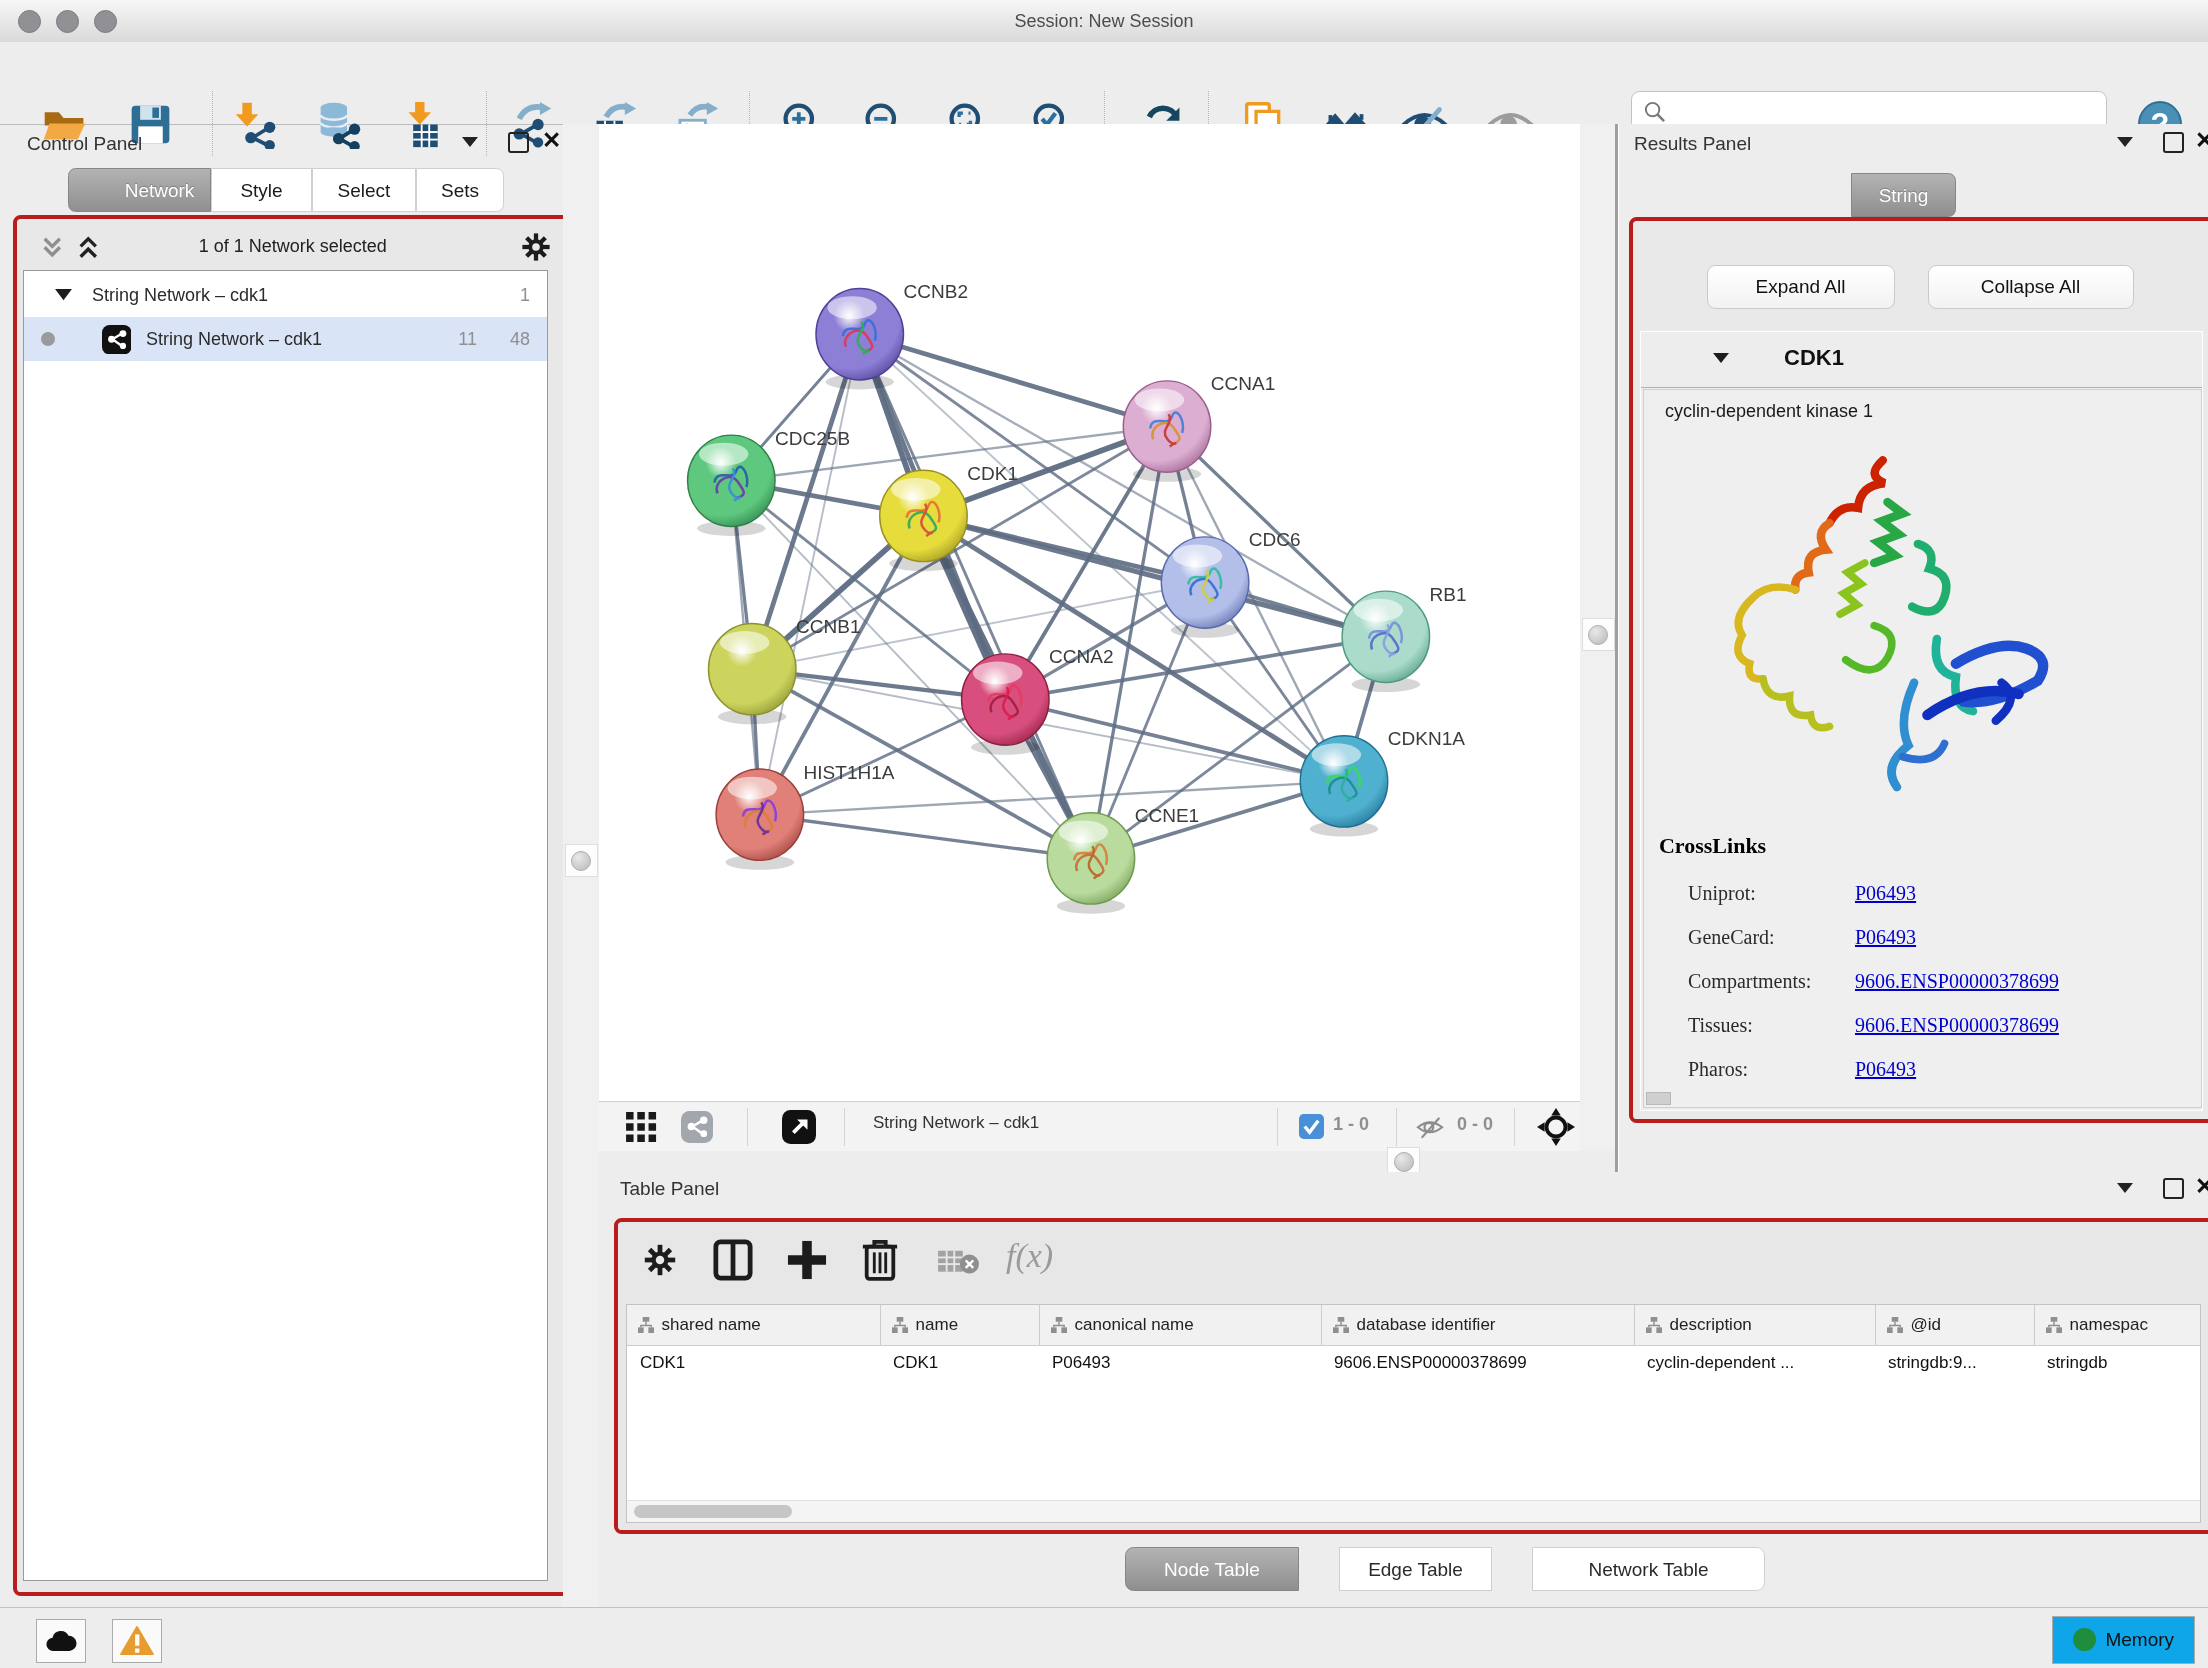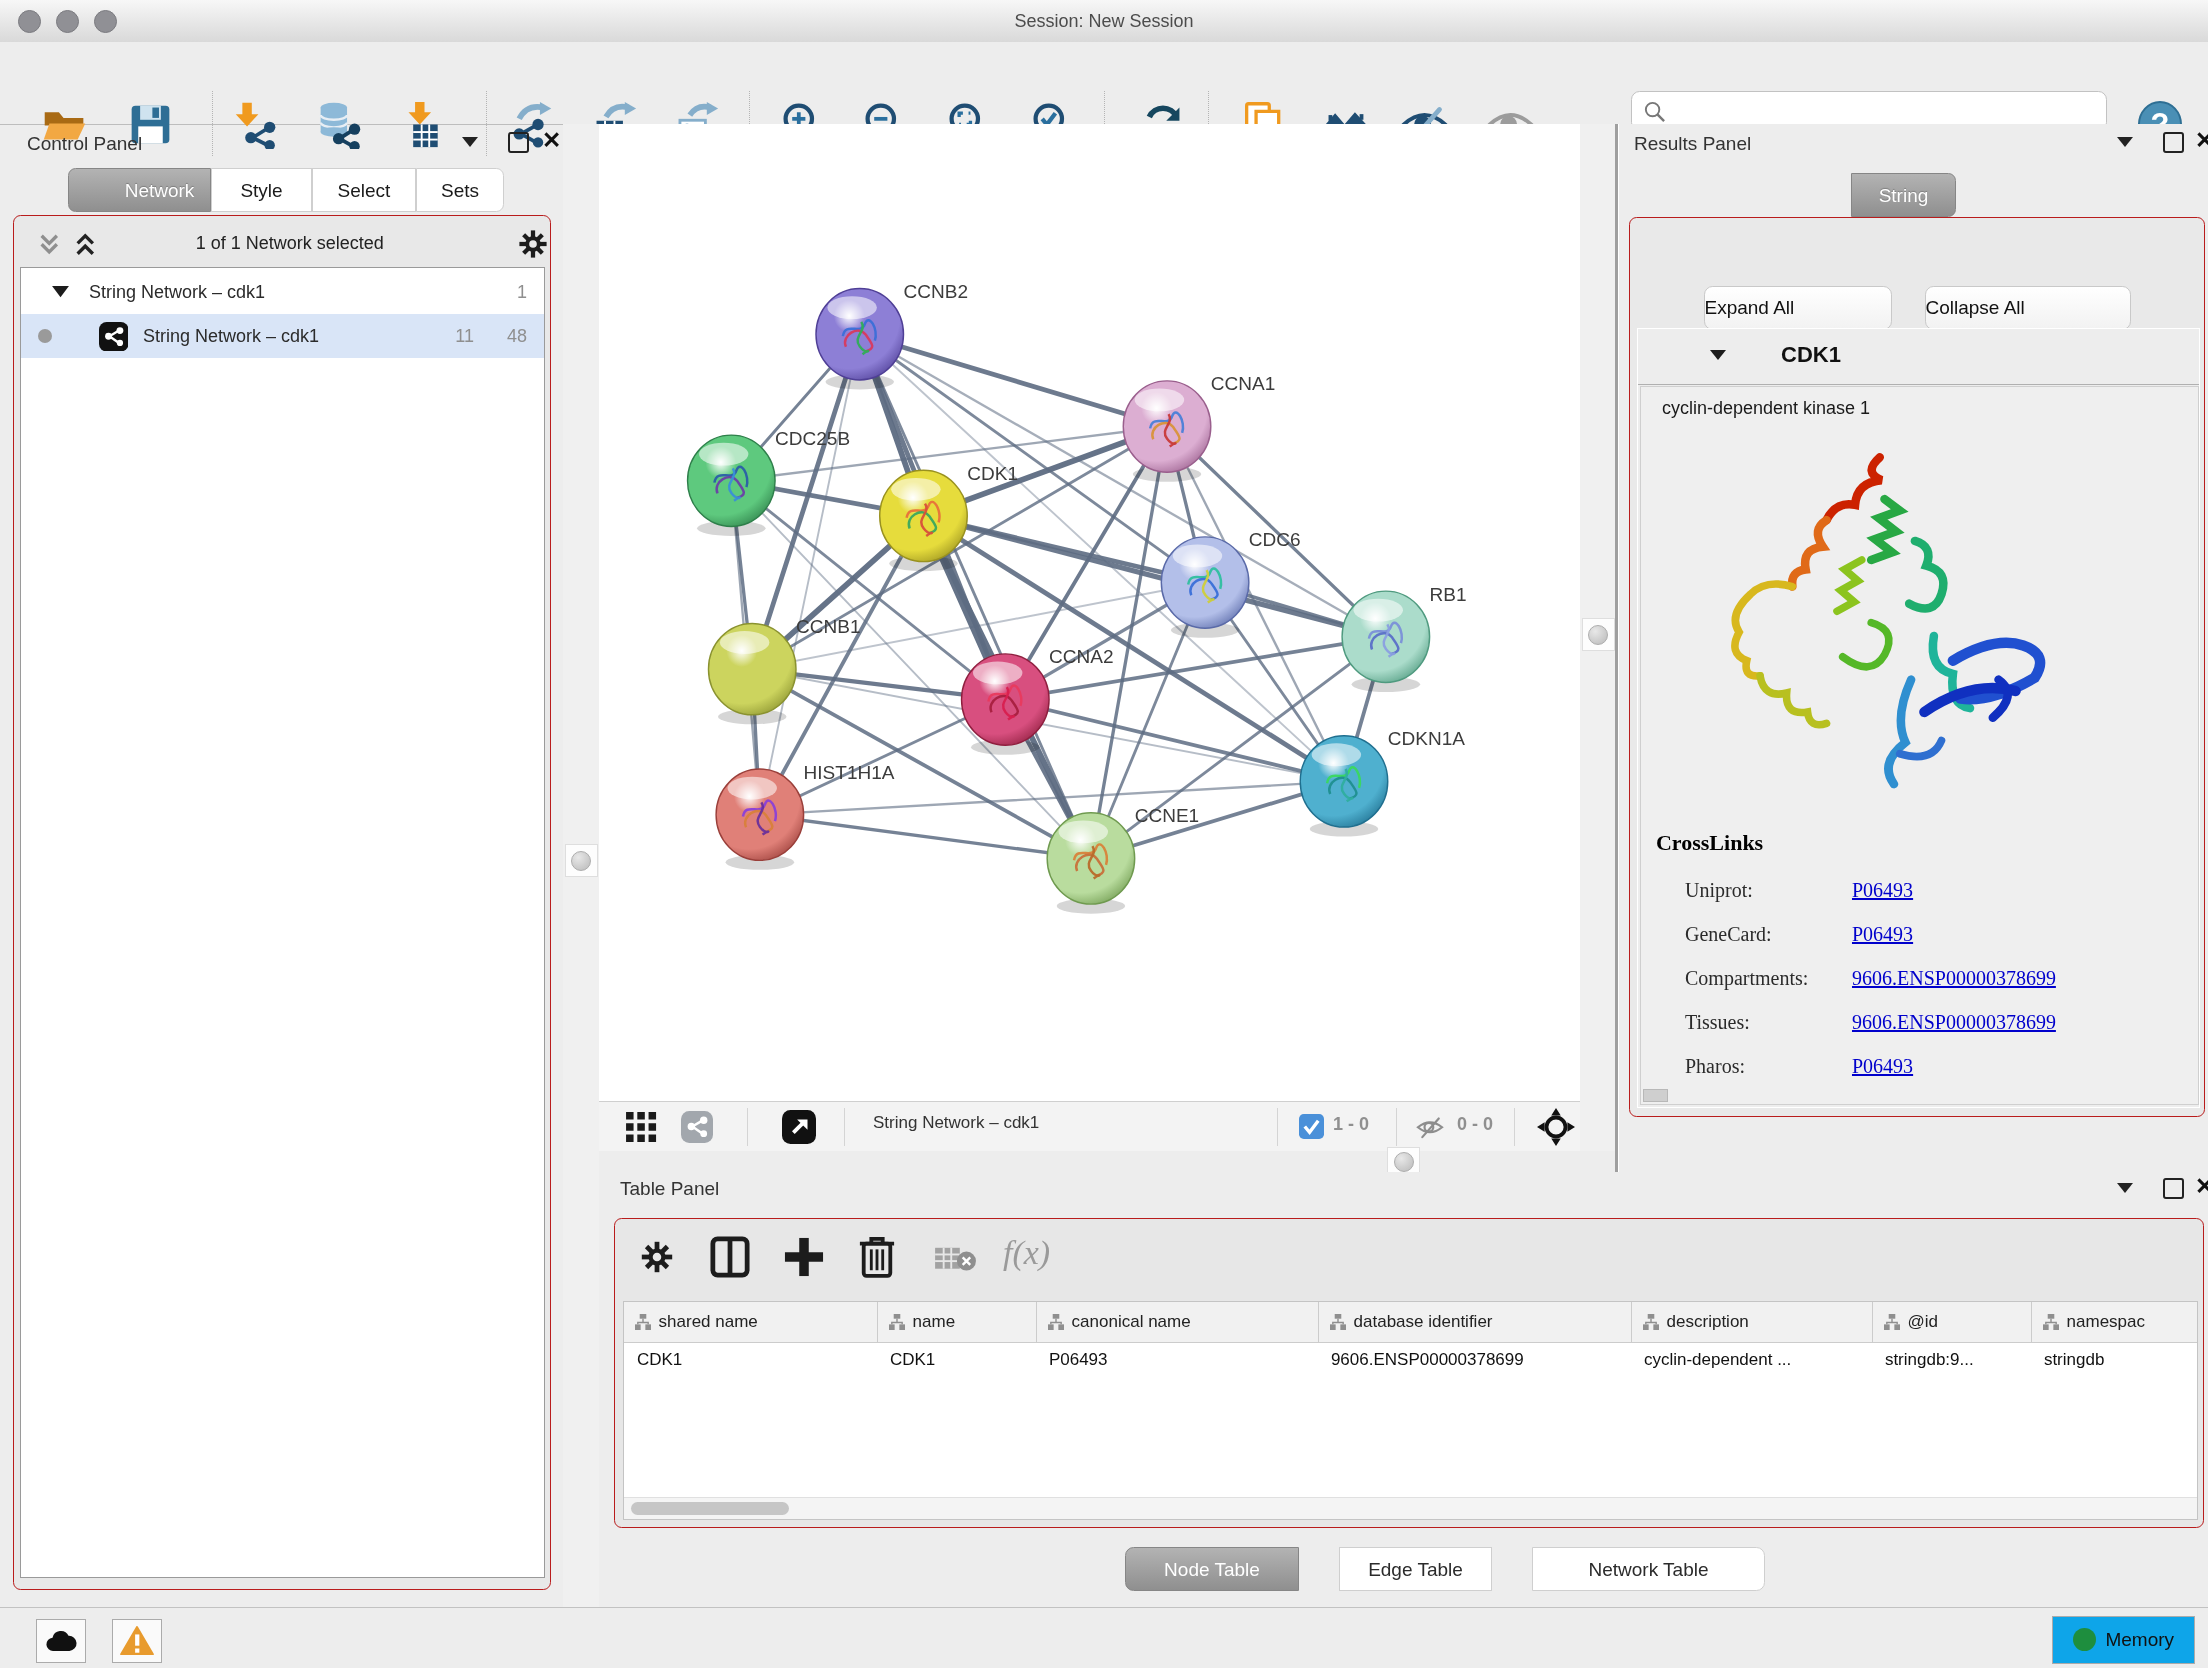--- a/index.html
+++ b/index.html
@@ -19,27 +19,27 @@
   
   .panelTitle{font-size:19px;color:#333;}
   .winCaret{width:0;height:0;border-left:8.6px solid transparent;border-right:8.6px solid transparent;border-top:10.5px solid #222;}
   .winBox{width:17px;height:17px;border:2.4px solid #222;border-radius:2.9px;}
   .winX{font-size:23px;font-weight:bold;color:#111;line-height:19px;}
   .tab{height:44px;line-height:44px;text-align:center;font-size:19px;background:#fff;border:1px solid #cfcfcf;
        color:#1a1a1a;box-sizing:border-box;}
   .tab.first{border-radius:7.6px 0 0 7.6px;}
   .tab.last{border-radius:0 7.6px 7.6px 0;}
   .tab.sel{background:linear-gradient(#b3b3b3,#8f8f8f);color:#fff;border-color:#868686;text-shadow:0 -1px 1px rgba(0,0,0,.25);}
-  .recess{background:#e8e8e8;border:1px solid #b91c1c;border-radius:7.6px;}
+  .recess{background:#e8e8e8;border:4px solid #b91c1c;border-radius:7.6px;padding-left:48px;}
   .treebox{background:#fff;border:1px solid #9a9a9a;}
   .treerow{left:0;width:100%;height:44px;line-height:44px;font-size:18px;}
   .sel-row{background:#d9e5f7;}
   .count{color:#8f8f8f;}
   .btn{background:linear-gradient(#ffffff,#f2f2f2);border:1px solid #c9c9c9;border-radius:8.6px;
-       font-size:19px;text-align:left;color:#111;margin-top:24px;}
+       font-size:19px;text-align:center;color:#111;}
   .serif{font-family:"Liberation Serif",serif;}
   a.xlink{color:#0000cc;text-decoration:underline;}
   .statusitem{color:#8f8f8f;font-size:18px;font-weight:bold;}
   .colhead{font-size:17px;color:#222;display:flex;align-items:center;border-left:1px solid #ccc;
            box-sizing:border-box;height:40px;padding-left:11.4px;gap:7.6px;overflow:hidden;white-space:nowrap;}
   .cell{font-size:17px;color:#111;line-height:36px;padding-left:13.3px;box-sizing:border-box;
         overflow:hidden;white-space:nowrap;}
   .btmtab{height:44px;line-height:44px;text-align:center;font-size:19px;background:#fff;border:1px solid #cfcfcf;box-sizing:border-box;}
   .btmtab.sel{background:linear-gradient(#b3b3b3,#8f8f8f);color:#fff;border-color:#868686;}
   .handle{background:#fdfdfd;border:1px solid #dedede;display:flex;align-items:center;justify-content:center;}

